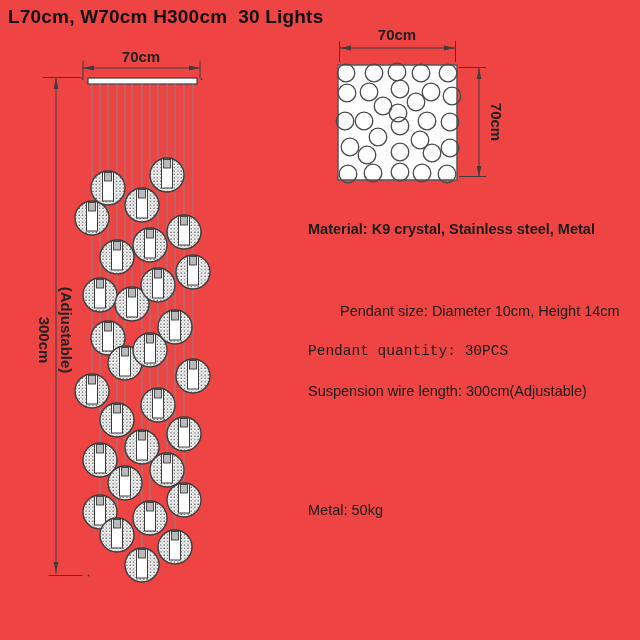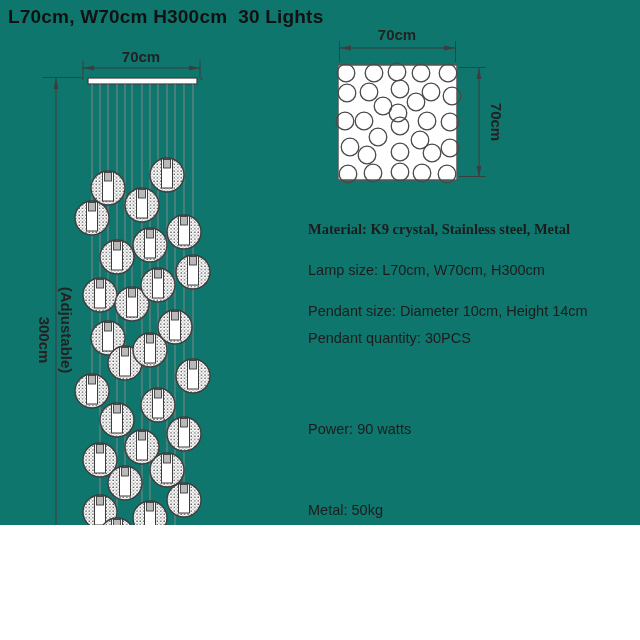--- a/index.html
+++ b/index.html
@@ -1,32 +1,32 @@
 <!DOCTYPE html>
 <html><head>
 <meta charset="utf-8">
 <style>
   html,body{margin:0;padding:0;background:#ffffff;}
   .canvas{
-    position:relative;width:640px;height:525px;background:#0f766e;overflow:hidden;
+    position:relative;width:640px;height:640px;background:#ef4444;overflow:hidden;
     font-family:"Liberation Sans",sans-serif;color:#1a1a1a;
   }
   .title{
     position:absolute;left:8px;top:6px;
     font-size:19px;font-weight:700;letter-spacing:0.2px;
     white-space:pre;color:#111;
   }
   svg.diagram{position:absolute;left:0;top:0;width:640px;height:640px;}
   .dim-text{font-family:"Liberation Sans",sans-serif;font-size:15px;font-weight:600;fill:#222;}
   .specs{position:absolute;left:0;top:0;width:640px;height:640px;pointer-events:none;}
   .spec-line{
     position:absolute;left:308px;
     font-size:14.5px;font-weight:400;color:#1c1c1c;white-space:pre;
   }
-  .spec-line.bold{font-weight:600;font-family:Liberation Serif, serif;}
+  .spec-line.bold{font-weight:600;}
 </style>
 </head>
 <body>
 
 <div class="canvas">
 
   <div class="title">L70cm, W70cm H300cm  30 Lights</div>
 
   <svg class="diagram" viewBox="0 0 640 640" xmlns="http://www.w3.org/2000/svg">
     <defs>
@@ -284,20 +284,19 @@
         <line x1="459" y1="176.5" x2="486" y2="176.5" stroke="#3d3d3d" stroke-width="1"></line>
         <polygon points="479,68 476.7,79 481.3,79" fill="#3d3d3d"></polygon>
         <polygon points="479,177 476.7,166 481.3,166" fill="#3d3d3d"></polygon>
         <text class="dim-text" x="496" y="122" text-anchor="middle" dominant-baseline="central" transform="rotate(90 496 122)">70cm</text>
       </g>
     </g>
   </svg>
 
   <div class="specs" id="specs-list">
       <div class="spec-line bold" style="top: 221px;">Material: K9 crystal, Stainless steel, Metal</div>
-      <div class="spec-line" style="top: 262px;">Lamp size: L70cm, W70cm, H300cm</div>
-      <div class="spec-line" style="top: 303px;">Pendant size: Diameter 10cm, Height 14cm</div>
-      <div class="spec-line" style="top: 330px;">Pendant quantity: 30PCS</div>
-      <div class="spec-line" style="top: 421px;">Power: 90 watts</div>
+      <div class="spec-line" style="top: 303px; margin-left: 32px;">Pendant size: Diameter 10cm, Height 14cm</div>
+      <div class="spec-line" style="top: 343px; font-family: Liberation Mono, monospace;">Pendant quantity: 30PCS</div>
+      <div class="spec-line" style="top: 383px;">Suspension wire length: 300cm(Adjustable)</div>
       <div class="spec-line" style="top: 502px;">Metal: 50kg</div>
     </div>
 
 </div>
 
 </body></html>

